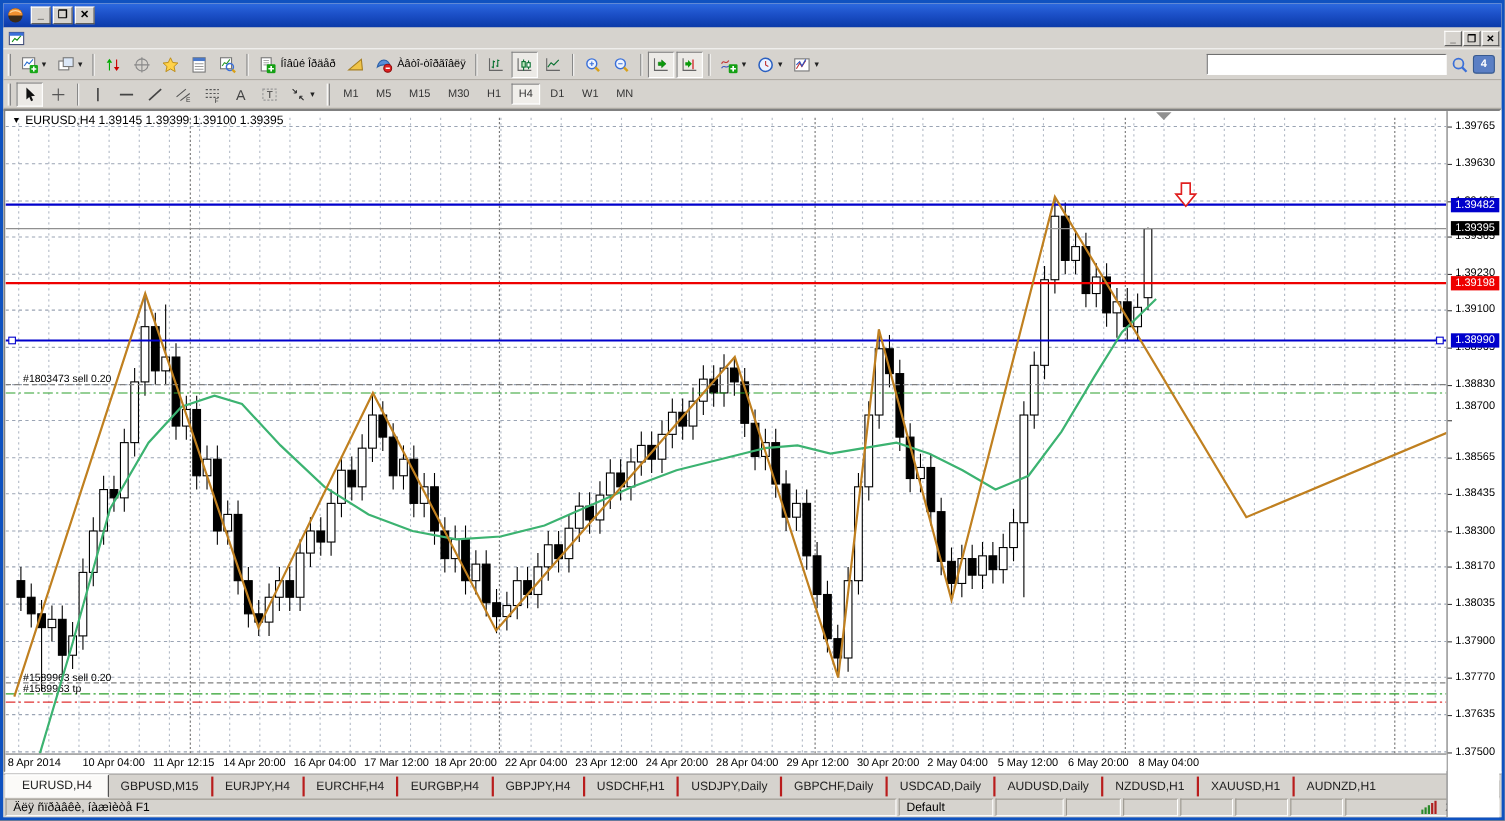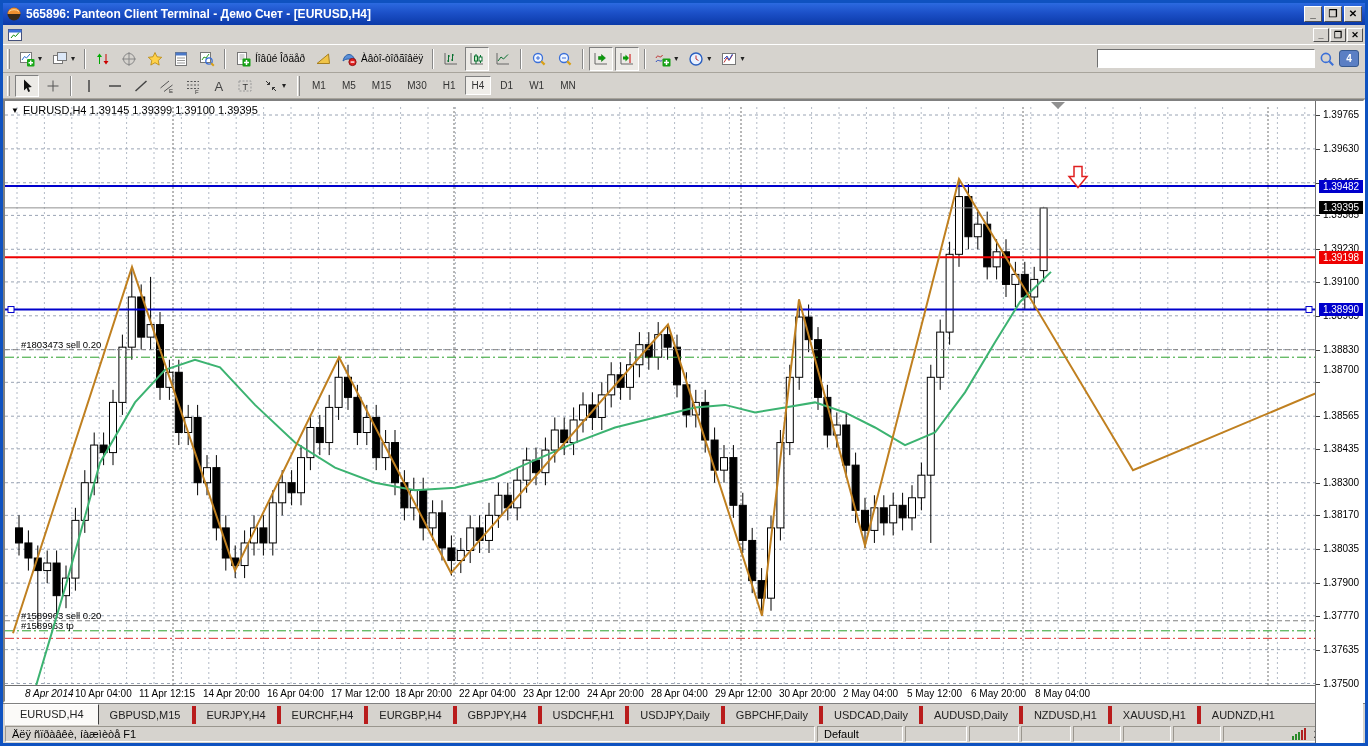--- a/index.html
+++ b/index.html
@@ -46,21 +46,21 @@
   .symbol-info{position:absolute;left:6px;top:3px;font-size:11px;color:#000;white-space:nowrap;}
   .sym-caret:before{content:"▼";font-size:8px;margin-right:4px;position:relative;top:-1px;}
   .price-axis{position:absolute;left:1310px;top:0;width:48px;height:668px;border-left:1px solid #707070;background:#fff;}
   .pa-tick{position:absolute;left:0;width:4px;height:1px;background:#404040;}
   .pa-label{position:absolute;left:7px;font-size:10px;color:#000;white-space:nowrap;}
   .pa-badge{position:absolute;left:3px;width:44px;height:13px;font-size:10px;color:#fff;text-align:center;line-height:13px;}
   .time-axis{position:absolute;left:0;top:584px;width:1310px;height:16px;border-top:1px solid #707070;background:#fff;}
   .ta-label{position:absolute;top:2px;font-size:10px;color:#000;white-space:nowrap;}
   
   .tabbar{height:22px;display:flex;align-items:flex-end;background:#d6d3ce;border-top:1px solid #808080;padding:0 2px;}
-  .tab{font-size:11px;color:#222;padding:3px 11px;border-left:4px solid #b91c1c;margin-bottom:1px;white-space:nowrap;}
+  .tab{font-size:11px;color:#222;padding:3px 11px;border-left:2px solid #b91c1c;margin-bottom:1px;white-space:nowrap;}
   .tab:first-child{border-left:none;}
   .tab.active{background:#fbfaf8;border:1px solid;border-color:#fff #404040 #fbfaf8 #fff;font-weight:normal;margin-bottom:0;padding:3px 14px 4px;}
   .tab.active + .tab{border-left:none;}
   .tabspacer{flex:1 1 auto;}
   .tsbtn{width:15px;height:16px;font-size:7px;line-height:14px;text-align:center;color:#888;background:#d6d3ce;
     border:1px solid;border-color:#fff #707070 #707070 #fff;margin-left:1px;}
   
   .statusbar{height:18px;display:flex;align-items:stretch;background:#d6d3ce;padding:1px 2px;gap:2px;}
   .seg{border:1px solid;border-color:#9a968e #fff #fff #9a968e;font-size:11px;color:#000;padding:1px 6px;white-space:nowrap;overflow:hidden;}
   .seg.help{flex:1 1 auto;}
@@ -72,21 +72,20 @@
 <div class="frame">
 
   <div class="titlebar">
     <span class="app-icon">
       <svg width="16" height="16" viewBox="0 0 16 16">
           <circle cx="8" cy="8" r="6.5" fill="#3a2a18"></circle>
           <path d="M1.5 8a6.5 6.5 0 0 1 13 0z" fill="#f09030"></path>
           <path d="M3 5.5a6.5 5 0 0 1 10 0" stroke="#ffd9a0" fill="none"></path>
         </svg>
     </span>
-    <span class="title-text">565896: Panteon Client Terminal - Демо Счет - [EURUSD,H4]</span>
     <span class="winbtn">_</span>
     <span class="winbtn">❐</span>
     <span class="winbtn">✕</span>
   </div>
 
   <div class="menubar">
     <span class="child-icon">
       <svg width="16" height="16" viewBox="0 0 16 16">
           <rect x="1.5" y="2.5" width="13" height="11" fill="#fff" stroke="#44507a"></rect>
           <rect x="1.5" y="2.5" width="13" height="3" fill="#3a6fd8"></rect>
@@ -704,21 +703,21 @@
         <div class="pa-tick" style="top: 548.63px;"></div>
         <div class="pa-label" style="top: 542.63px;">1.37635</div>
         <div class="pa-tick" style="top: 582.515px;"></div>
         <div class="pa-label" style="top: 576.515px;">1.37500</div>
         <div class="pa-badge" style="top: 78.533px; background: rgb(0, 0, 204);">1.39482</div>
         <div class="pa-badge" style="top: 100.37px; background: rgb(0, 0, 0);">1.39395</div>
         <div class="pa-badge" style="top: 149.817px; background: rgb(238, 0, 0);">1.39198</div>
         <div class="pa-badge" style="top: 202.025px; background: rgb(0, 0, 204);">1.38990</div>
       </div>
     <div class="time-axis" id="time-axis">
-        <div class="ta-label" style="left: 20px; font-style: italic;">8 Apr 2014</div>
+        <div class="ta-label" style="left: 2px;">8 Apr 2014</div>
         <div class="ta-label" style="left: 70px;">10 Apr 04:00</div>
         <div class="ta-label" style="left: 134px;">11 Apr 12:15</div>
         <div class="ta-label" style="left: 198px;">14 Apr 20:00</div>
         <div class="ta-label" style="left: 262px;">16 Apr 04:00</div>
         <div class="ta-label" style="left: 326px;">17 Mar 12:00</div>
         <div class="ta-label" style="left: 390px;">18 Apr 20:00</div>
         <div class="ta-label" style="left: 454px;">22 Apr 04:00</div>
         <div class="ta-label" style="left: 518px;">23 Apr 12:00</div>
         <div class="ta-label" style="left: 582px;">24 Apr 20:00</div>
         <div class="ta-label" style="left: 646px;">28 Apr 04:00</div>

